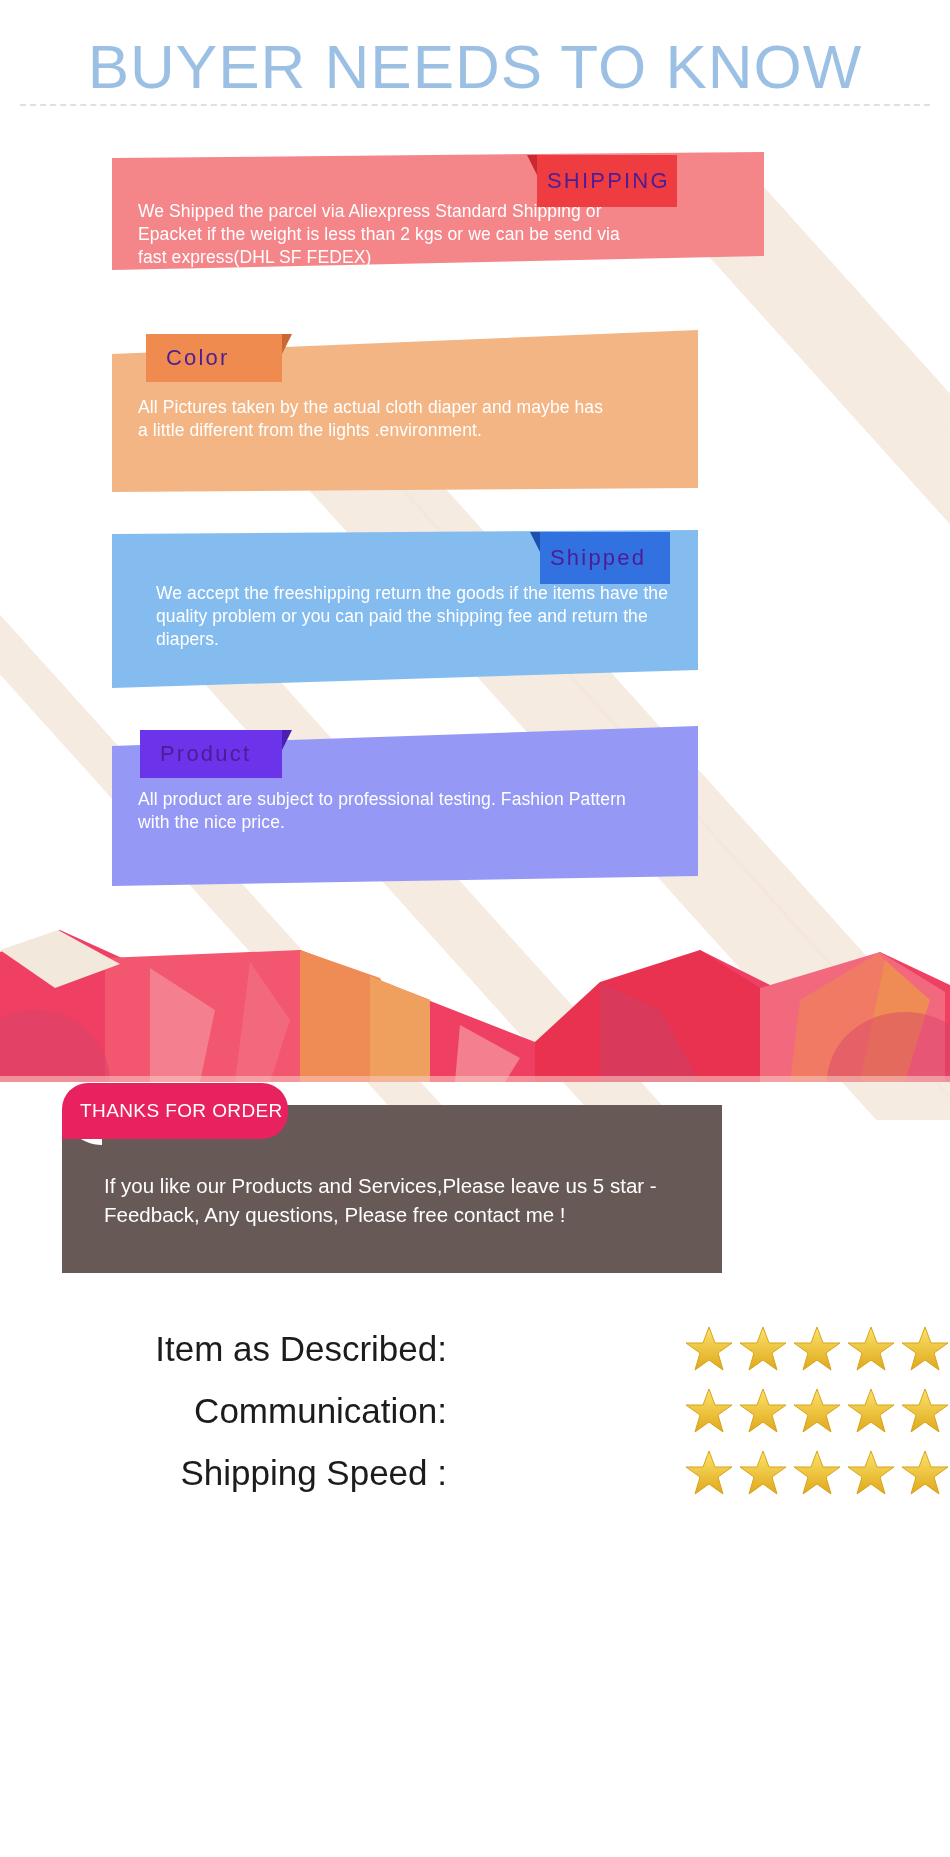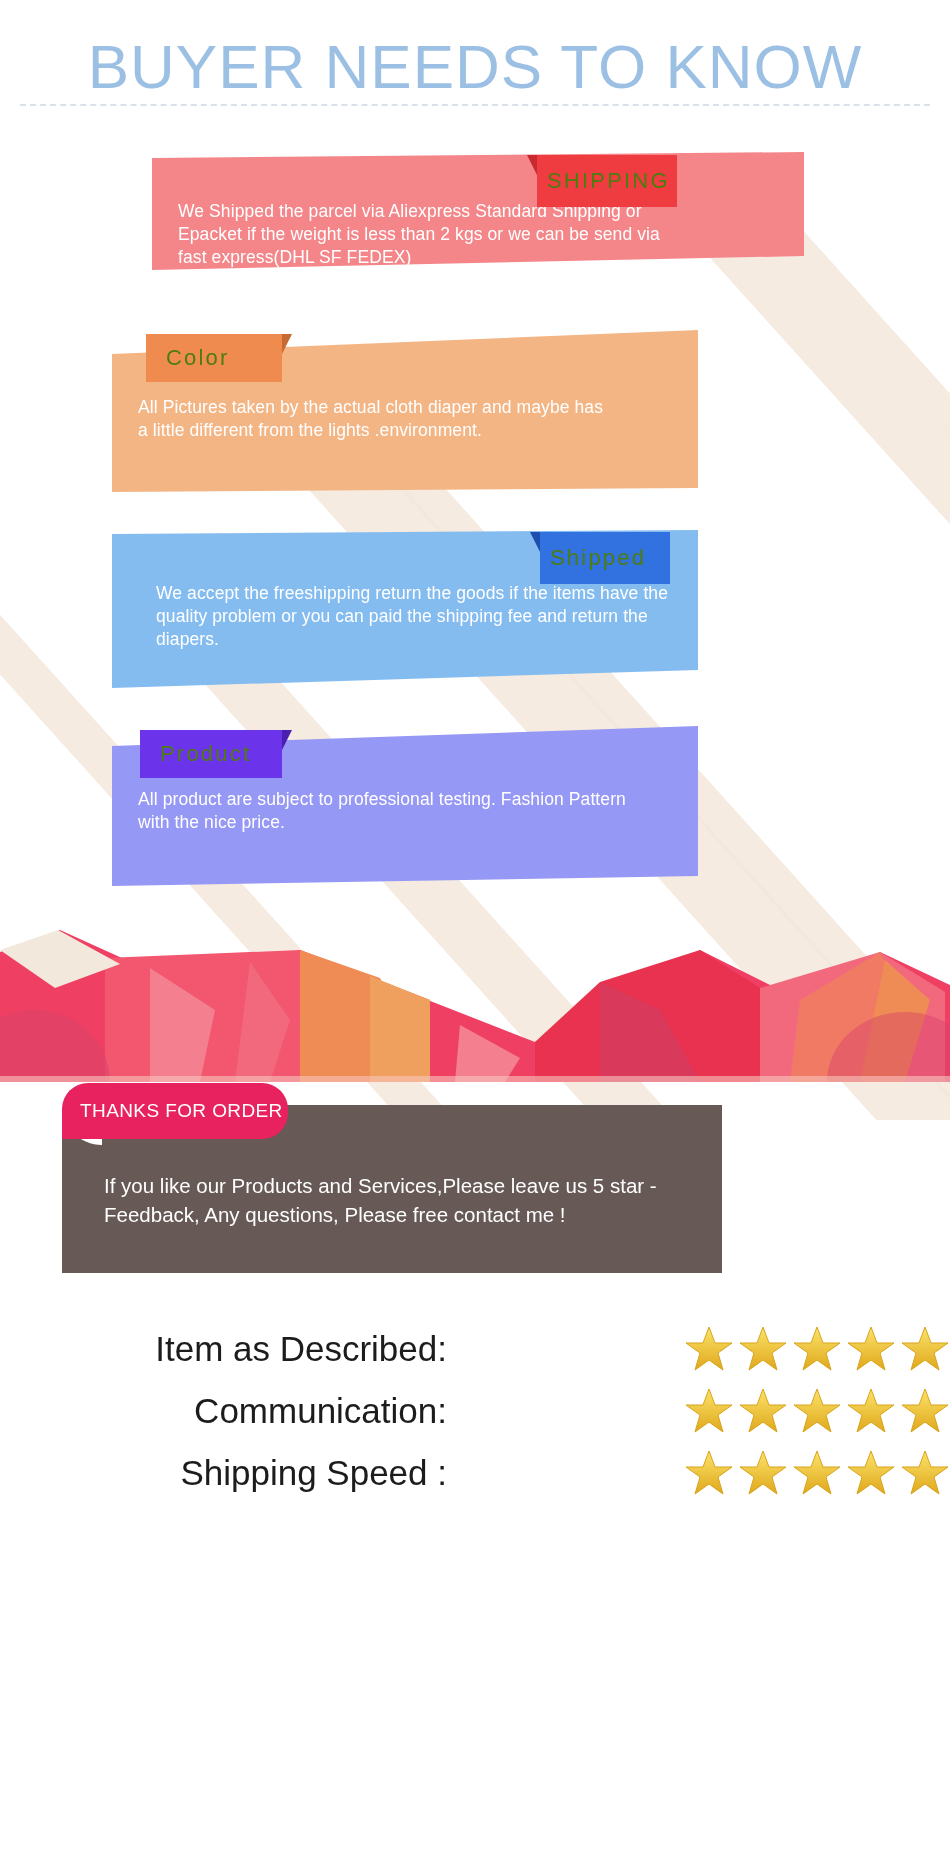--- a/index.html
+++ b/index.html
@@ -78,21 +78,21 @@
     letter-spacing: .1px;
     white-space: pre-line;
     font-family: "Liberation Sans", sans-serif;
   }
 
   
   .tab {
     position: absolute;
     display: flex;
     align-items: center;
-    color: #4d7c0f;
+    color: #4c1d95;
     font-size: 22px;
     letter-spacing: 2.2px;
     font-family: "Liberation Sans", sans-serif;
   }
   .tab .tab-face {
     position: absolute;
     left: 0; top: 0;
     width: 100%; height: 100%;
   }
   .tab .tab-text {
@@ -175,21 +175,21 @@
     <div class="stripe" style="left:392px; top:320px; width:34px; height:1300px;"></div>
     <div class="stripe" style="left:120px; top:430px; width:58px; height:1300px;"></div>
     <div class="stripe" style="left:-40px; top:470px; width:40px; height:1300px;"></div>
   </div>
 
   <div class="header">
     <h1 class="title">BUYER NEEDS TO KNOW</h1>
   </div>
   <div class="title-rule"></div>
 
-  <div class="banner" style="left:112px; top:152px; width:652px; height:118px;margin-left:40px;">
+  <div class="banner" style="left:112px; top:152px; width:652px; height:118px;">
     <svg class="slab" viewBox="0 0 586 118" preserveAspectRatio="none">
       <polygon points="0,6 586,0 586,104 0,118" fill="#f4868a"></polygon>
     </svg>
     <div class="body" style="left:26px; top:48px; width:548px;">We Shipped the parcel via Aliexpress Standard Shipping or
 Epacket if the weight is less than 2 kgs or we can be send via
 fast express(DHL SF FEDEX)</div>
   </div>
   <div class="tab" style="left:527px; top:155px; width:150px; height:52px;">
     <svg class="tab-face" viewBox="0 0 150 52" preserveAspectRatio="none">
       <polygon points="10,0 150,0 150,52 10,52" fill="#ee3c41"></polygon>

